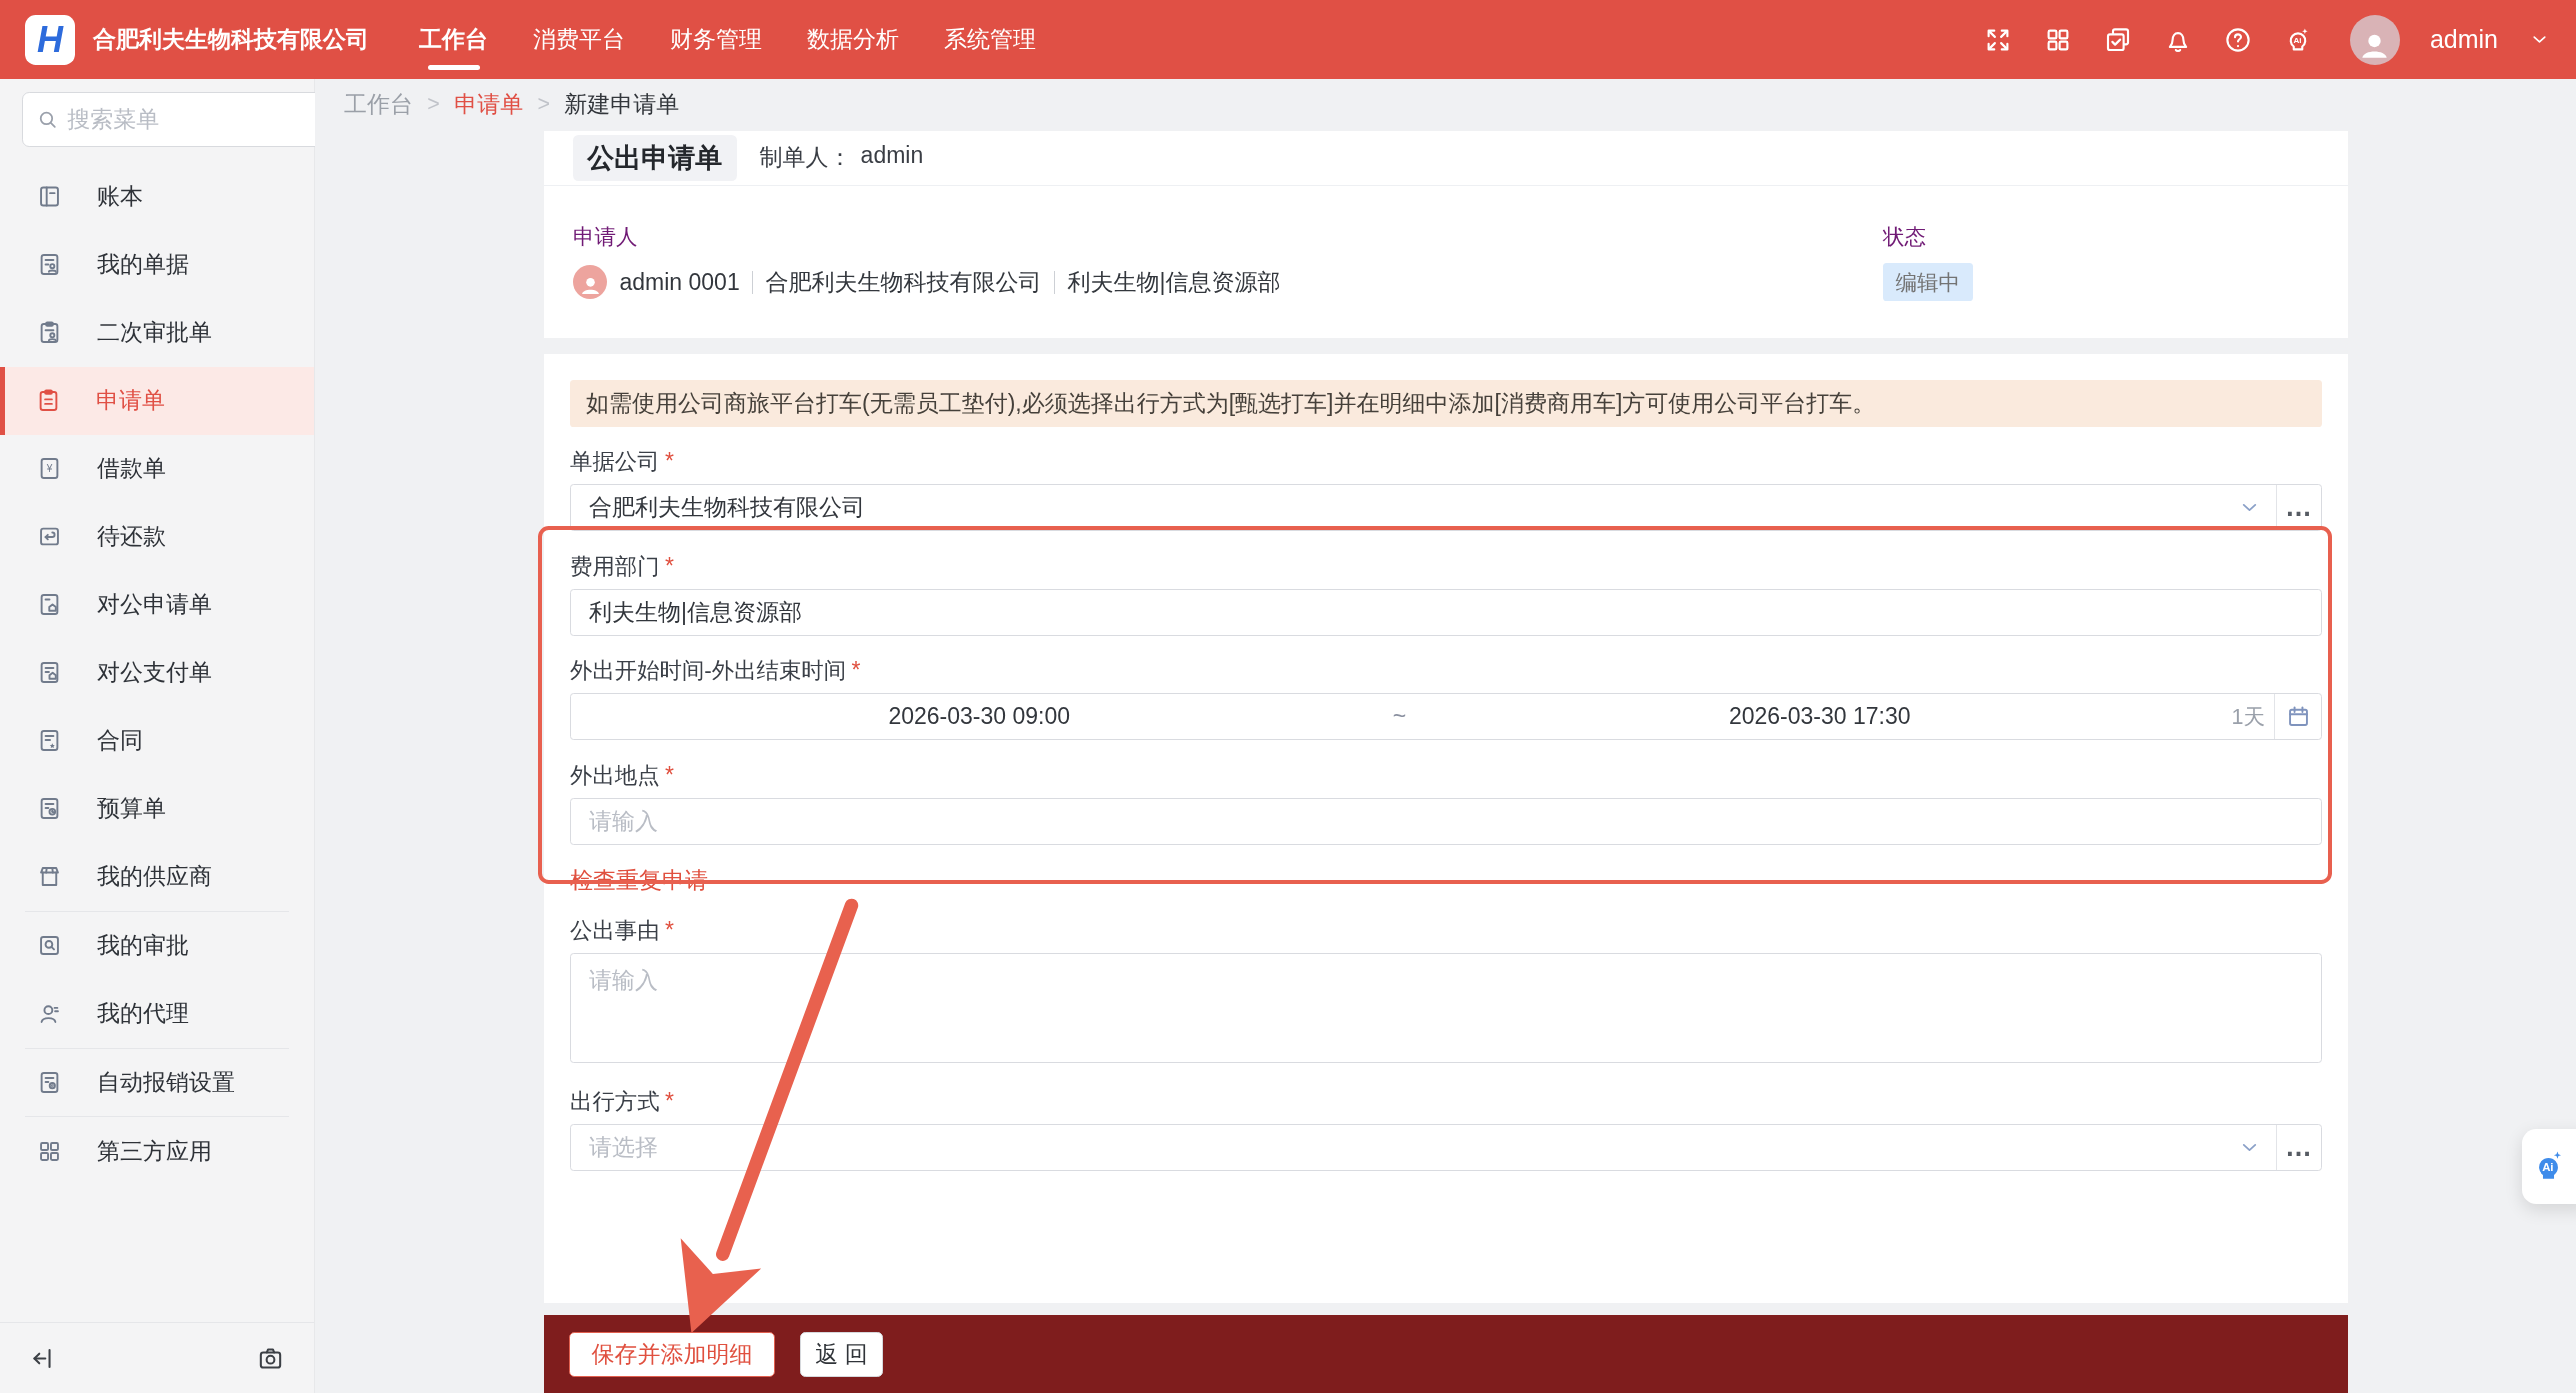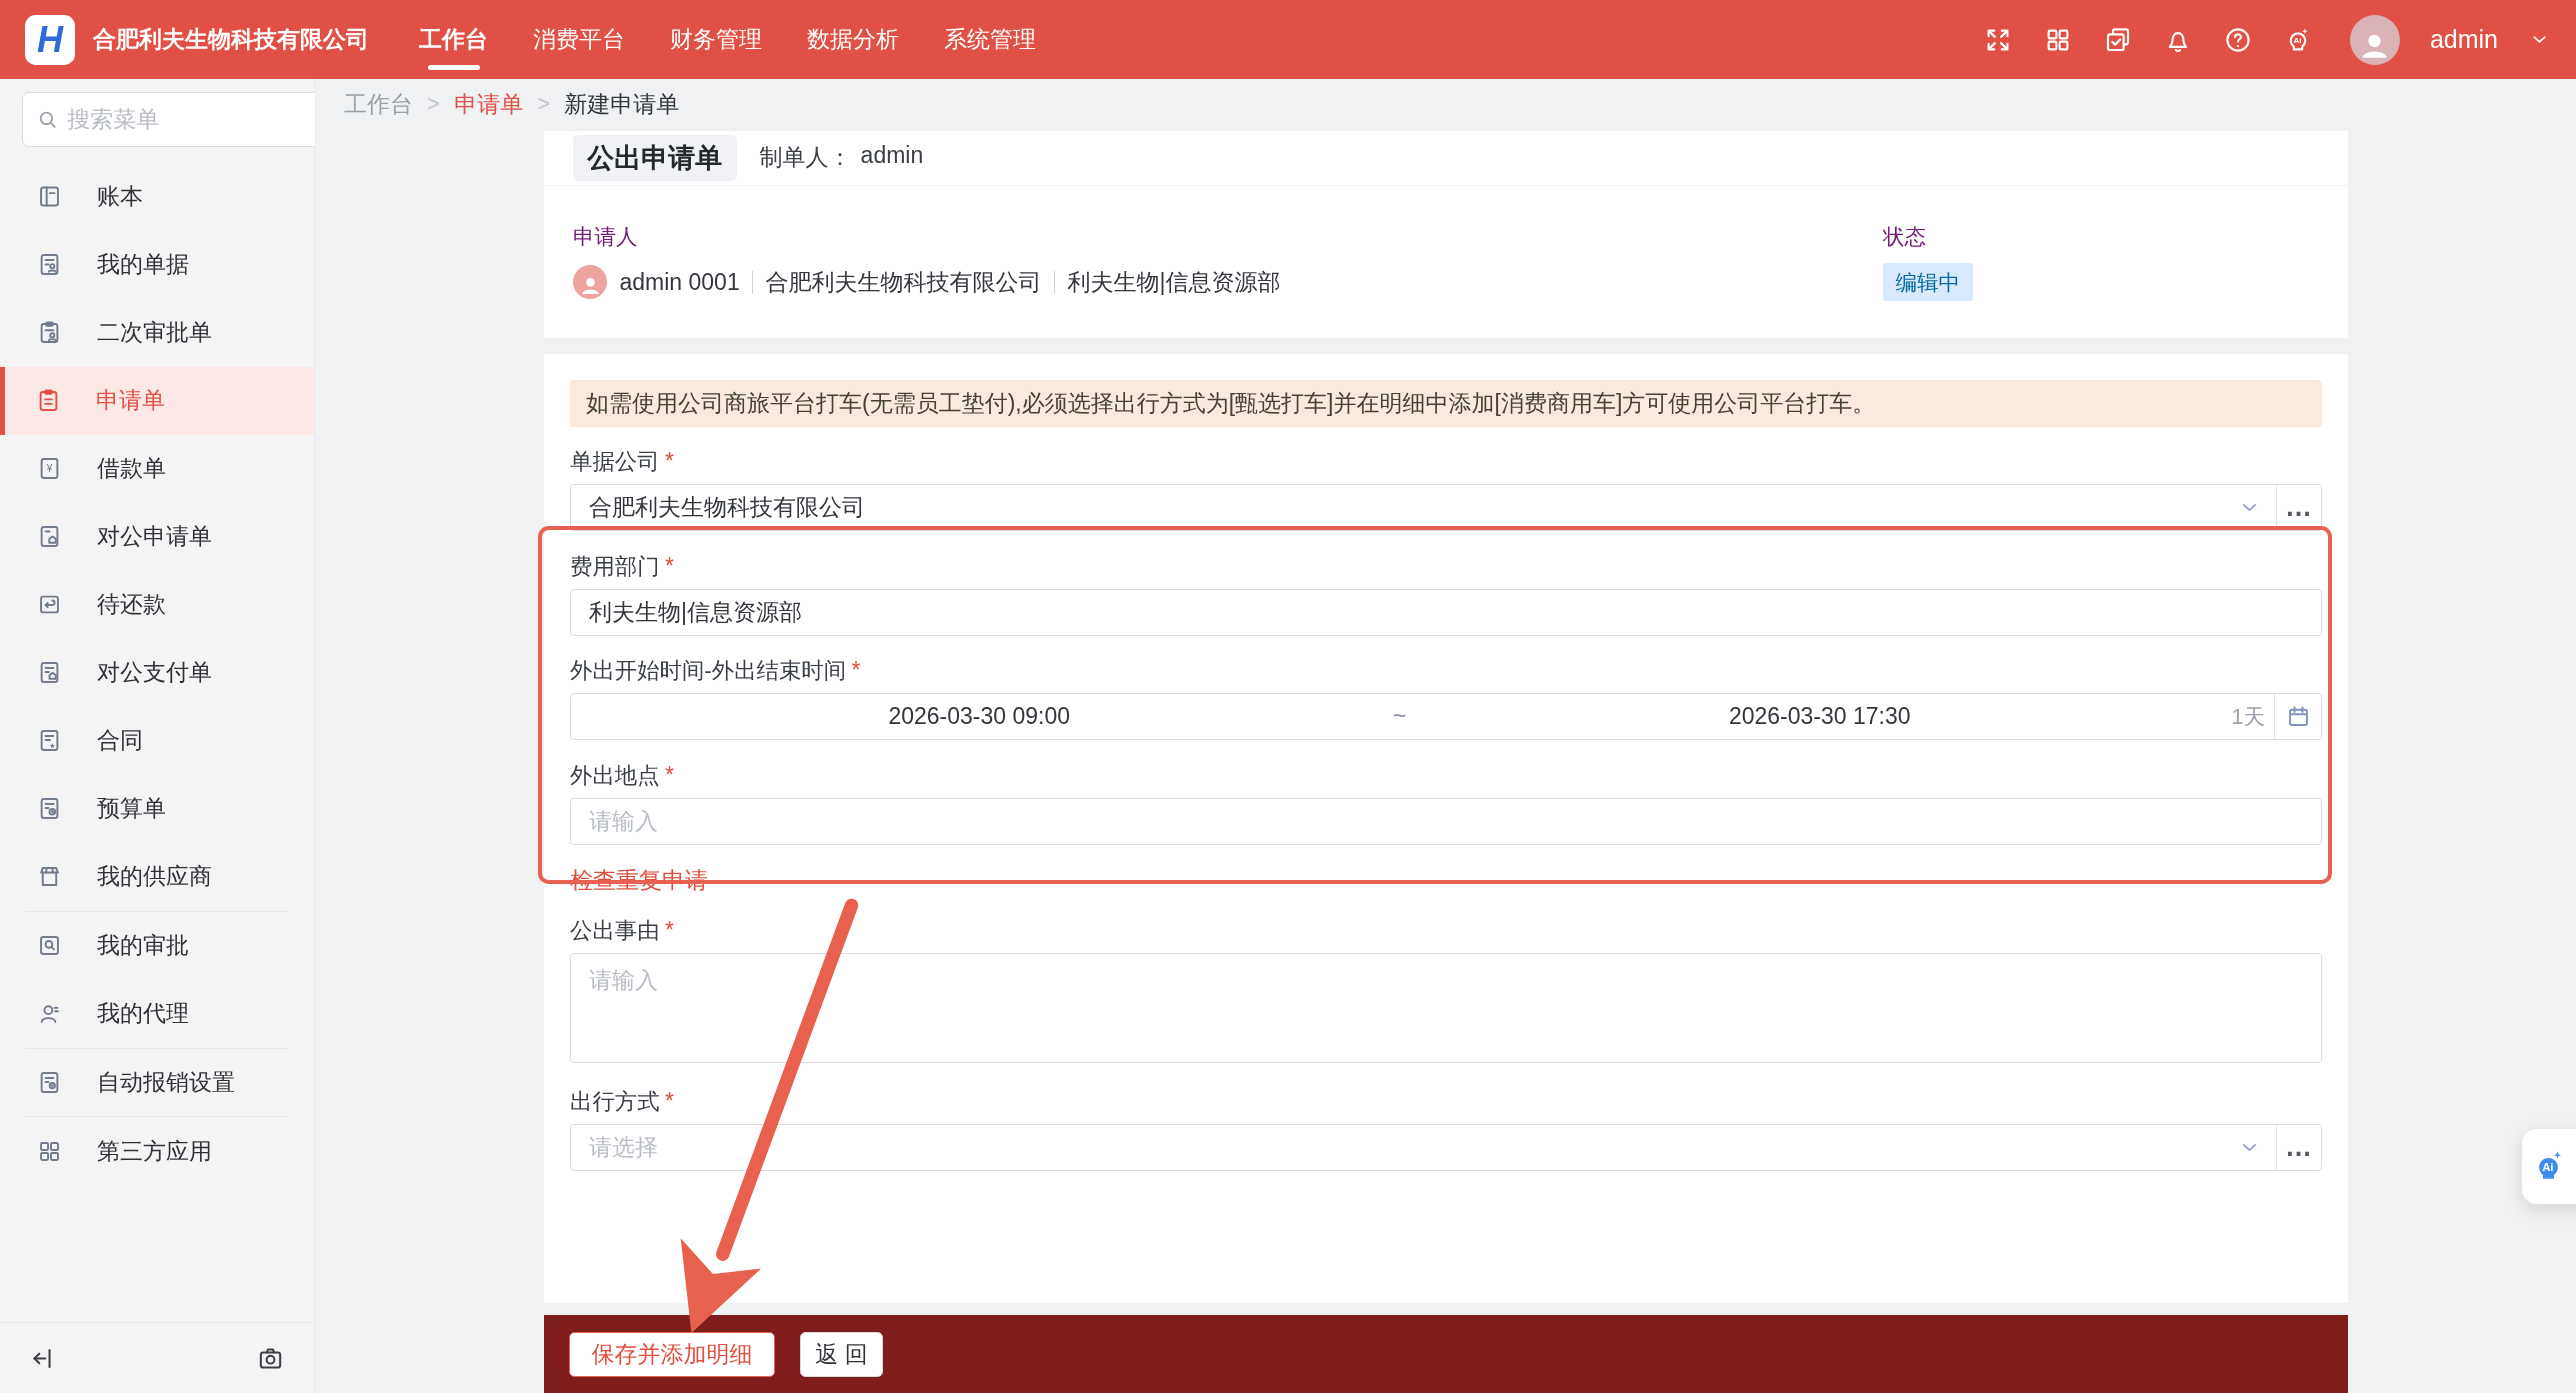--- a/index.html
+++ b/index.html
@@ -67,21 +67,21 @@
   .creator { font-size:23px; color:#3a3e45; display:flex; gap:9px; }
   .applicant-row { display:flex; padding:36px 29px 0; }
   .app-left { flex:1; }
   .field-label { font-size:21.5px; color:#701a75; }
   .app-person { margin-top:14.3px; display:flex; align-items:center; gap:12.5px; font-size:23px; color:#33373d; }
   .avatar2 { width:34px; height:34px; border-radius:50%; background:#eda49e; overflow:hidden; display:flex; align-items:flex-end; justify-content:center; flex:0 0 auto; }
   .avatar2 span { width:27px; height:27px; display:block; color:#fff; }
   .avatar2 svg { width:100%; height:100%; }
   .pipe { width:0.9px; height:23px; background:#cdd0d5; }
   .app-right { width:436px; }
-  .status-badge { display:inline-block; margin-top:12.5px; background:#d9eafc; color:#0369a1; font-size:21.5px; padding:4.5px 12.5px; border-radius:3.6px; }
+  .status-badge { display:inline-block; margin-top:12.5px; background:#d9eafc; color:#737373; font-size:21.5px; padding:4.5px 12.5px; border-radius:3.6px; }
 
   .gap18 { height:16px; }
   .gap13 { height:11.6px; }
 
   .card2 { height:950px; overflow:hidden; padding:26px 26px 0; }
   .notice { background:#faeadd; color:#45403a; font-size:23px; padding:8px 16px; border-radius:3.6px; line-height:1.35; }
   .form-grid { display:grid; grid-template-columns:1fr; column-gap:36px; }
   .flabel { margin:21.5px 0 9px; font-size:22.4px; color:#3a3f47; height:27px; display:flex; align-items:center; }
   .req { color:#e0503f; margin-left:5.4px; font-size:23px; }
   .text-input { width:100%; height:47px; border:0.9px solid #d9dbe0; border-radius:3.6px; padding:0 18px; font-size:23px; color:#32363c; font-family:inherit; outline:none; background:#fff; }
@@ -270,36 +270,36 @@
               <svg viewBox="0 0 24 24" fill="none" stroke="currentColor" stroke-width="1.7" stroke-linecap="round" stroke-linejoin="round" style="width:100%;height:100%;display:block">
                 <rect x="5" y="3.5" width="14" height="17" rx="2"></rect>
                 <text x="12" y="15.5" text-anchor="middle" font-size="9" fill="currentColor" stroke="none" font-family="sans-serif">¥</text>
               </svg>
             </span>
           <span class="lbl">借款单</span>
         </div>
         <div class="side-item">
           <span class="icon">
               <svg viewBox="0 0 24 24" fill="none" stroke="currentColor" stroke-width="1.7" stroke-linecap="round" stroke-linejoin="round" style="width:100%;height:100%;display:block">
-                <rect x="5" y="3.5" width="14" height="17" rx="2"></rect>
-                <line x1="8.5" y1="7.5" x2="12" y2="7.5"></line>
-                <path d="M11.8 17.5v-3.2l2.9-2.3 2.9 2.3v3.2z"></path>
-              </svg>
-            </span>
-          <span class="lbl">对公申请单</span>
-        </div>
-        <div class="side-item">
-          <span class="icon">
-              <svg viewBox="0 0 24 24" fill="none" stroke="currentColor" stroke-width="1.7" stroke-linecap="round" stroke-linejoin="round" style="width:100%;height:100%;display:block">
                 <rect x="4.5" y="5" width="15" height="14" rx="2"></rect>
                 <path d="M8.5 12.5h6a2 2 0 100-4"></path>
                 <path d="M10.5 10.5l-2 2 2 2"></path>
               </svg>
             </span>
           <span class="lbl">待还款</span>
+        </div>
+        <div class="side-item">
+          <span class="icon">
+              <svg viewBox="0 0 24 24" fill="none" stroke="currentColor" stroke-width="1.7" stroke-linecap="round" stroke-linejoin="round" style="width:100%;height:100%;display:block">
+                <rect x="5" y="3.5" width="14" height="17" rx="2"></rect>
+                <line x1="8.5" y1="7.5" x2="12" y2="7.5"></line>
+                <path d="M11.8 17.5v-3.2l2.9-2.3 2.9 2.3v3.2z"></path>
+              </svg>
+            </span>
+          <span class="lbl">对公申请单</span>
         </div>
         <div class="side-item">
           <span class="icon">
               <svg viewBox="0 0 24 24" fill="none" stroke="currentColor" stroke-width="1.7" stroke-linecap="round" stroke-linejoin="round" style="width:100%;height:100%;display:block">
                 <rect x="5" y="3.5" width="14" height="17" rx="2"></rect>
                 <line x1="8.5" y1="8" x2="15.5" y2="8"></line>
                 <line x1="8.5" y1="11.5" x2="11.5" y2="11.5"></line>
                 <path d="M12 17.5v-3l2.8-2.2 2.8 2.2v3z"></path>
               </svg>
             </span>

